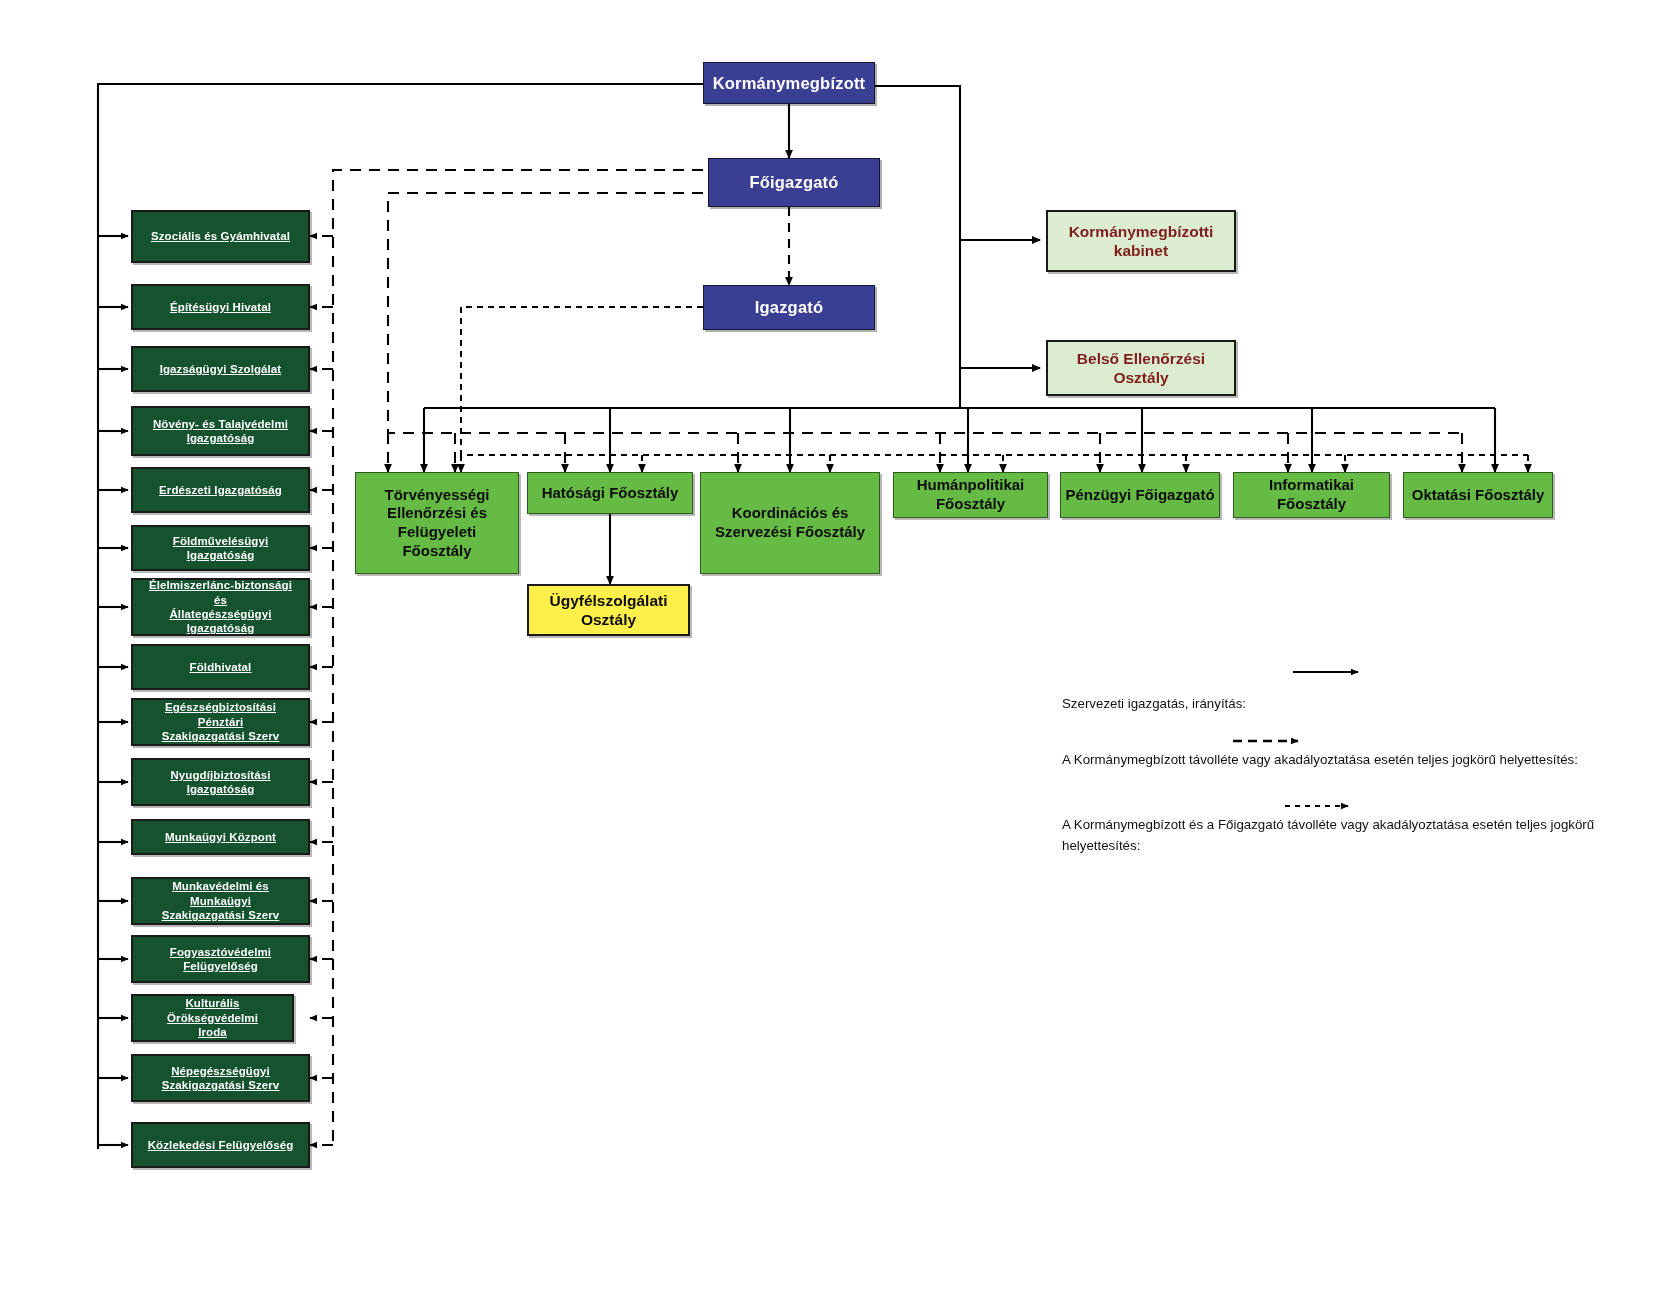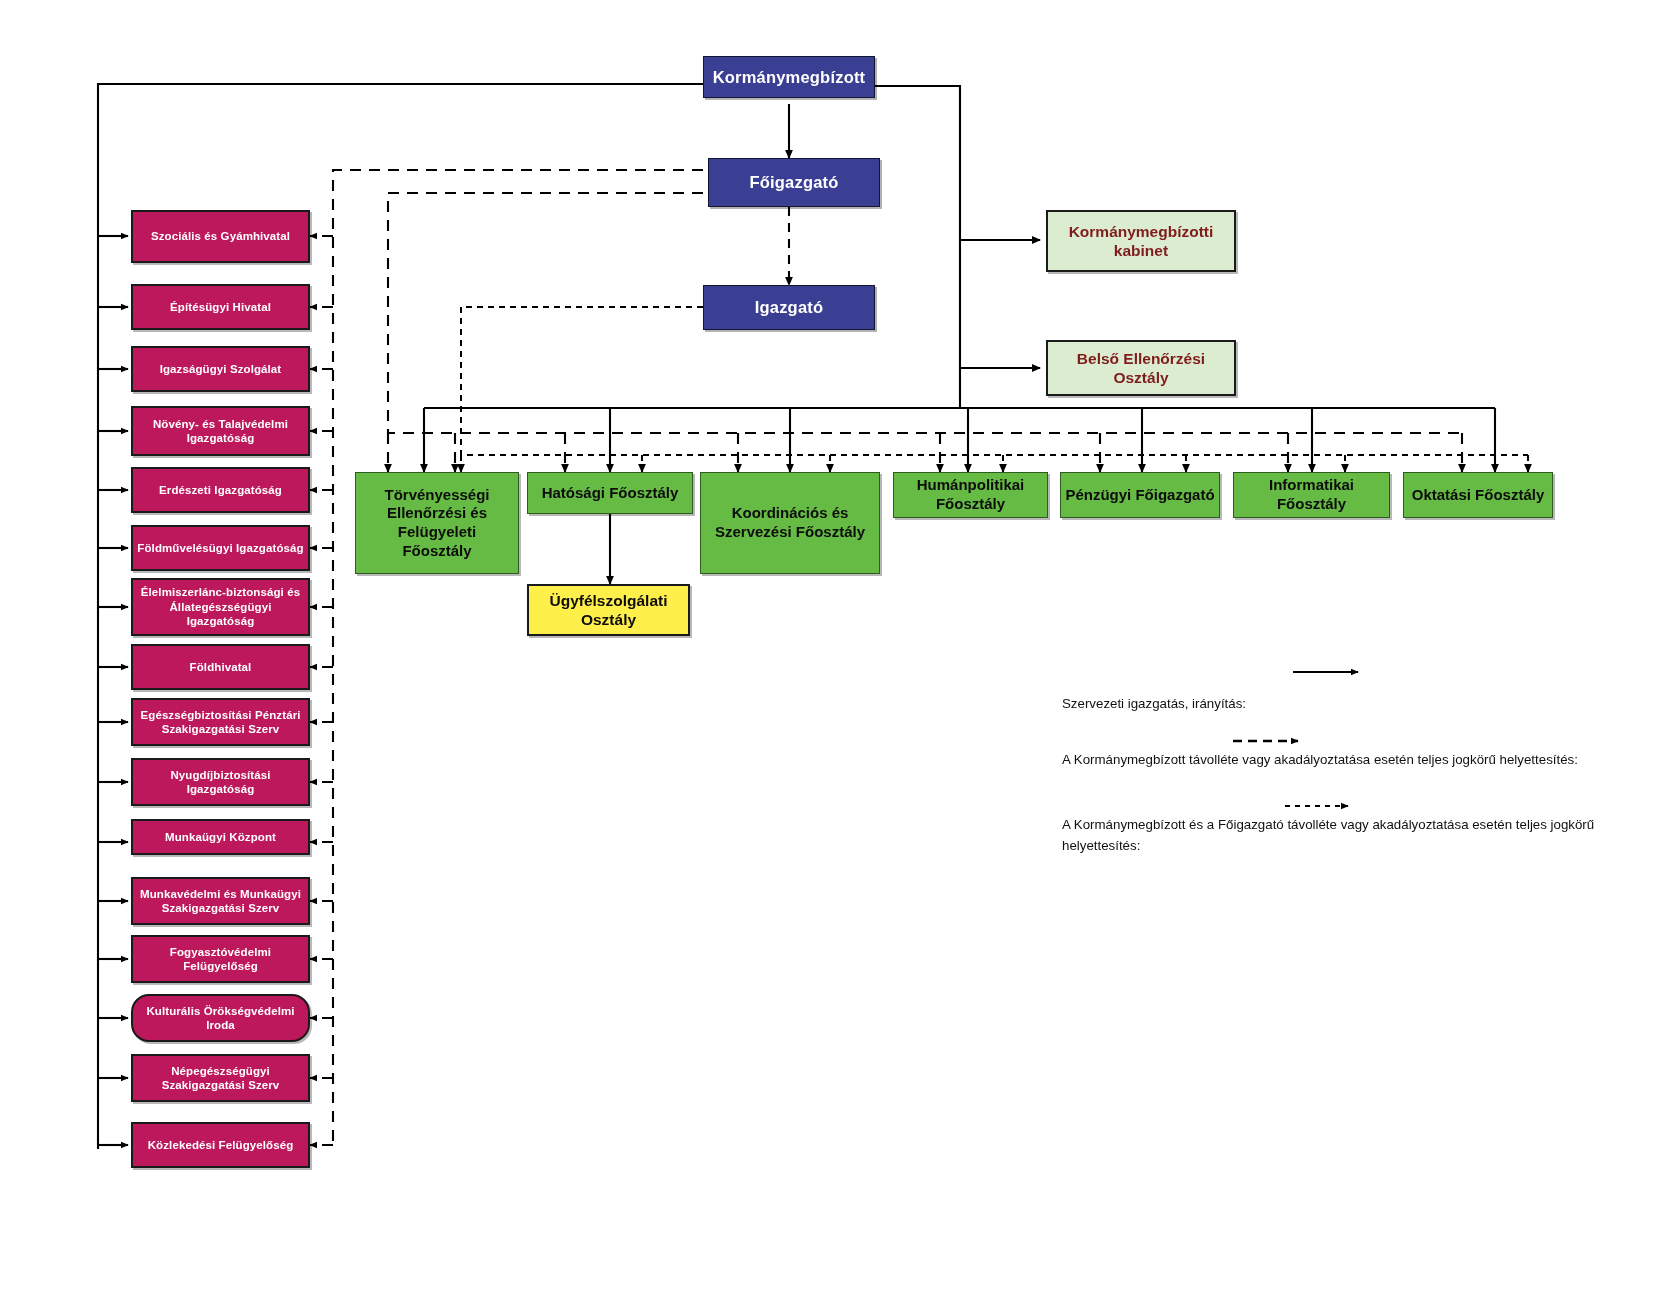--- a/index.html
+++ b/index.html
@@ -9,23 +9,23 @@
 
   .node{position:absolute;box-sizing:border-box;display:flex;align-items:center;
         justify-content:center;text-align:center;line-height:1.25;}
 
   
   .lead{background:#3b3f93;border:1.6px solid #14162e;color:#ffffff;
         font-weight:bold;font-size:16.5px;letter-spacing:.2px;
         box-shadow:2px 2px 0 rgba(0,0,0,.30);}
 
   
-  .agency{background:#be185d;border:2px solid #1a1a1a;color:#ffffff;
+  .agency{background:#14532d;border:2px solid #1a1a1a;color:#ffffff;
           font-weight:bold;font-size:11.5px;letter-spacing:.1px;
-          box-shadow:2px 2px 0 rgba(0,0,0,.28);padding:2px 0;}
+          box-shadow:2px 2px 0 rgba(0,0,0,.28);padding:2px 8px;text-decoration:underline;}
 
   
   .dept{background:#66bb44;border:1.6px solid #2e5b20;color:#0d0d0d;
         font-weight:bold;font-size:15px;box-shadow:2px 2px 0 rgba(0,0,0,.28);
         padding:2px 4px;}
 
   
   .staff{background:#dcecd0;border:2px solid #1a1a1a;color:#7f1d1d;
          font-weight:bold;font-size:15.5px;box-shadow:2px 2px 0 rgba(0,0,0,.28);}
 
@@ -138,21 +138,21 @@
       <path d="M789,207 L789,285" marker-end="url(#ah)"></path>
     </g>
 
     <g>
       <path d="M1293,672 L1358,672" stroke="#000" stroke-width="1.9" fill="none" marker-end="url(#ahs)"></path>
       <path d="M1233,741 L1298,741" stroke="#000" stroke-width="2.3" fill="none" stroke-dasharray="9 6" marker-end="url(#ahs)"></path>
       <path d="M1285,806 L1348,806" stroke="#000" stroke-width="2.0" fill="none" stroke-dasharray="5 5" marker-end="url(#ahs)"></path>
     </g>
   </svg>
 
-  <div class="node lead" style="left:703px;top:56px;width:172px;height:42px;">Kormánymegbízott</div>
+  <div class="node lead" style="left:703px;top:62px;width:172px;height:42px;">Kormánymegbízott</div>
 
   <div class="node lead" style="left:708px;top:158px;width:172px;height:49px;">Főigazgató</div>
 
   <div class="node lead" style="left:703px;top:285px;width:172px;height:45px;">Igazgató</div>
 
   <div class="node staff" style="left:1046px;top:210px;width:190px;height:62px;white-space:pre-line;">Kormánymegbízotti
 kabinet</div>
 
   <div class="node staff" style="left:1046px;top:340px;width:190px;height:56px;white-space:pre-line;">Belső Ellenőrzési
 Osztály</div>
@@ -170,21 +170,21 @@
   <div class="node agency" style="left:131px;top:644px;width:179px;height:46px;white-space:pre-line;">Földhivatal</div>
   <div class="node agency" style="left:131px;top:698px;width:179px;height:48px;white-space:pre-line;">Egészségbiztosítási Pénztári
 Szakigazgatási Szerv</div>
   <div class="node agency" style="left:131px;top:758px;width:179px;height:48px;white-space:pre-line;">Nyugdíjbiztosítási
 Igazgatóság</div>
   <div class="node agency" style="left:131px;top:819px;width:179px;height:36px;white-space:pre-line;">Munkaügyi Központ</div>
   <div class="node agency" style="left:131px;top:877px;width:179px;height:48px;white-space:pre-line;">Munkavédelmi és Munkaügyi
 Szakigazgatási Szerv</div>
   <div class="node agency" style="left:131px;top:935px;width:179px;height:48px;white-space:pre-line;">Fogyasztóvédelmi
 Felügyelőség</div>
-  <div class="node agency" style="left:131px;top:994px;width:179px;height:48px;white-space:pre-line;border-radius:18px;">Kulturális Örökségvédelmi
+  <div class="node agency" style="left:131px;top:994px;width:163px;height:48px;white-space:pre-line;">Kulturális Örökségvédelmi
 Iroda</div>
   <div class="node agency" style="left:131px;top:1054px;width:179px;height:48px;white-space:pre-line;">Népegészségügyi
 Szakigazgatási Szerv</div>
   <div class="node agency" style="left:131px;top:1122px;width:179px;height:46px;white-space:pre-line;">Közlekedési Felügyelőség</div>
 
   <div class="node dept" style="left:355px;top:472px;width:164px;height:102px;white-space:pre-line;">Törvényességi
 Ellenőrzési és
 Felügyeleti
 Főosztály</div>
 

